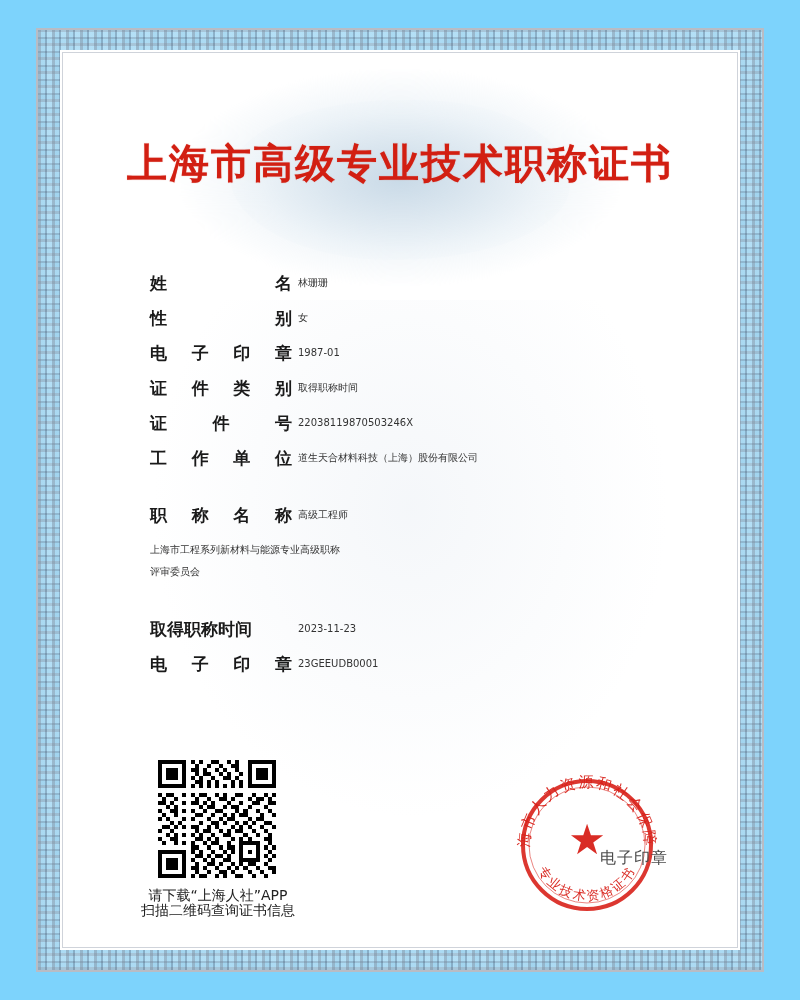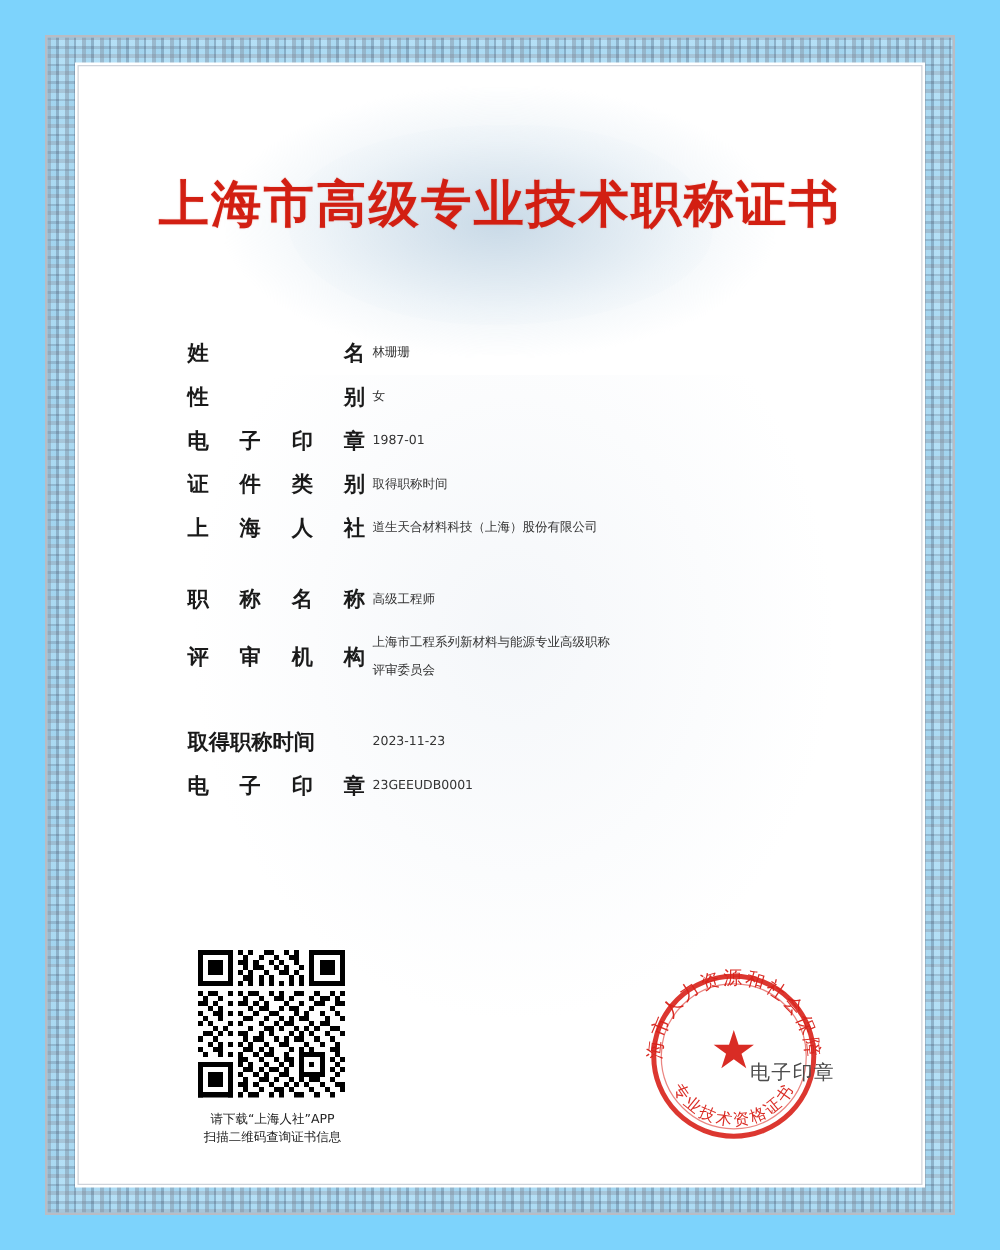--- a/index.html
+++ b/index.html
@@ -160,21 +160,21 @@
     height: 118px;
   }
   .qr svg { display: block; }
   .qr-caption {
     position: absolute;
     left: 118px;
     top: 888px;
     width: 200px;
     text-align: center;
     font-family: "DejaVu Sans", "Liberation Sans", sans-serif;
-    font-size: 10px;
+    font-size: 14px;
     color: #222;
     line-height: 15px;
     white-space: pre-line;
   }
 
   .seal {
     position: absolute;
     left: 512px;
     top: 770px;
     width: 150px;
@@ -222,36 +222,39 @@
     <div class="field-row">
       <div class="field-label">电子印章</div>
       <div class="field-value">1987-01</div>
     </div>
 
     <div class="field-row">
       <div class="field-label">证件类别</div>
       <div class="field-value">取得职称时间</div>
     </div>
 
-
-    <div class="field-row">
-      <div class="field-label">上海人社</div>
+    <div class="field-row">
+      <div class="field-label">证件号</div>
+      <div class="field-value">22038119870503246X</div>
+    </div>
+
+    <div class="field-row">
+      <div class="field-label">工作单位</div>
       <div class="field-value">道生天合材料科技（上海）股份有限公司</div>
     </div>
 
     <div class="group-gap"></div>
 
     <div class="field-row">
       <div class="field-label">职称名称</div>
       <div class="field-value">高级工程师</div>
     </div>
 
 
     <div class="field-row">
-      <div class="field-label">评审机构</div>
       <div class="field-value">上海市工程系列新材料与能源专业高级职称
 评审委员会</div>
     </div>
 
     <div class="group-gap"></div>
 
     <div class="field-row">
       <div class="field-label nojust">取得职称时间</div>
       <div class="field-value">2023-11-23</div>
     </div>

